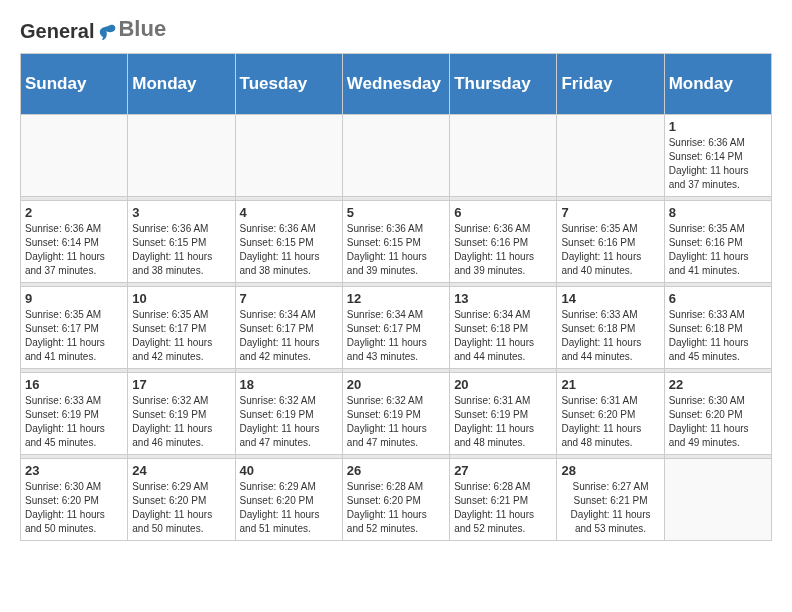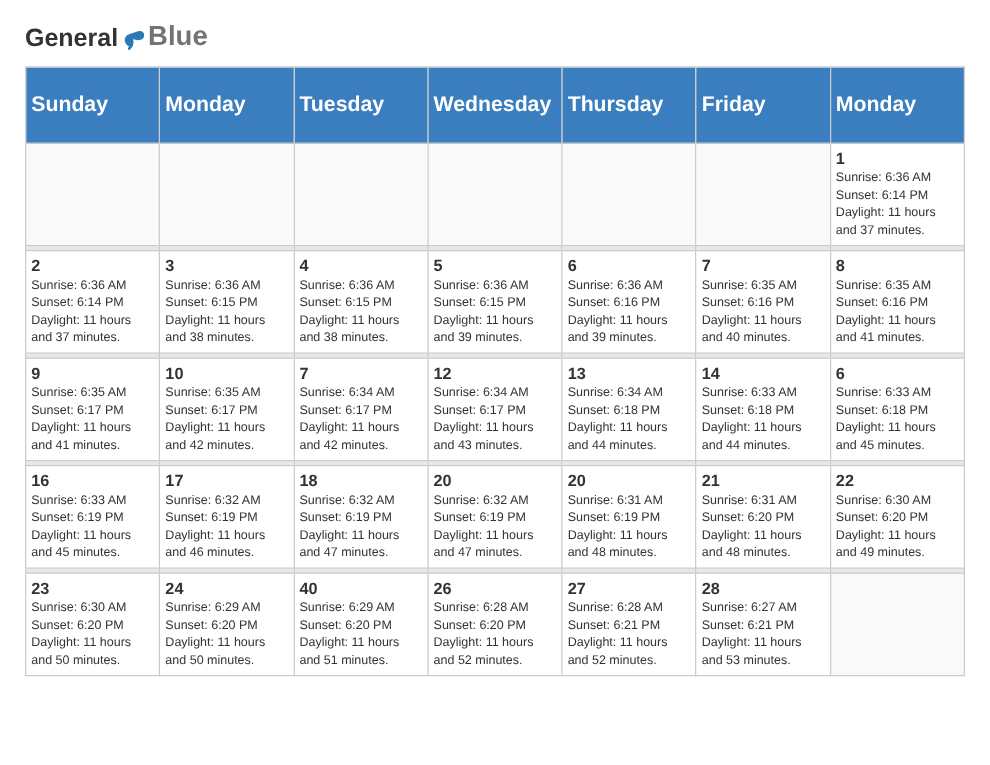--- a/index.html
+++ b/index.html
@@ -343,21 +343,21 @@
         </td>
         <td>
           <span class="day-number">27</span>
           <div class="day-info" style="white-space: pre-line;">Sunrise: 6:28 AM
 Sunset: 6:21 PM
 Daylight: 11 hours
 and 52 minutes.</div>
         </td>
         <td>
           <span class="day-number">28</span>
-          <div class="day-info" style="white-space: pre-line;">Sunrise: 6:27 AM
+          <div class="day-info" style="white-space: pre-line; text-align: center;">Sunrise: 6:27 AM
 Sunset: 6:21 PM
 Daylight: 11 hours
 and 53 minutes.</div>
         </td>
         <td class="empty"></td>
       </tr>
     </tbody>
 </table>
 
 </body></html>

